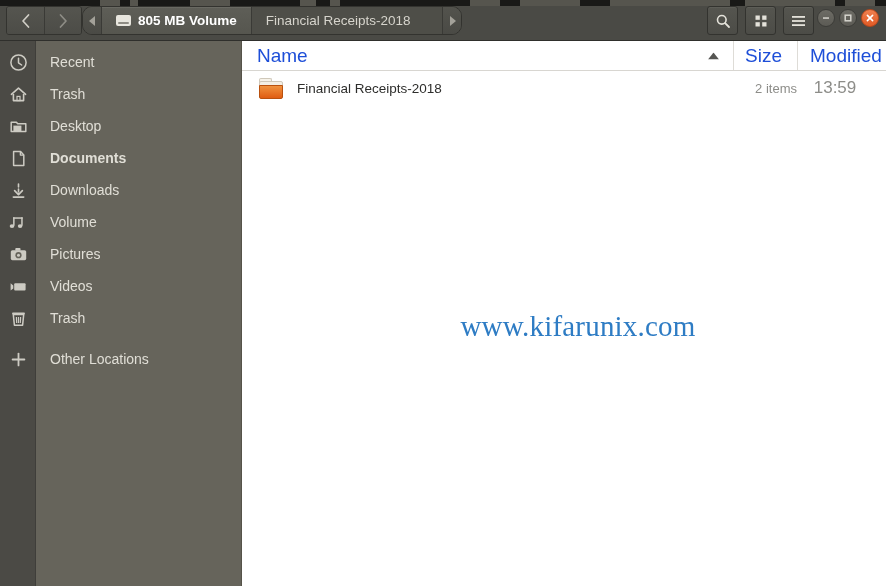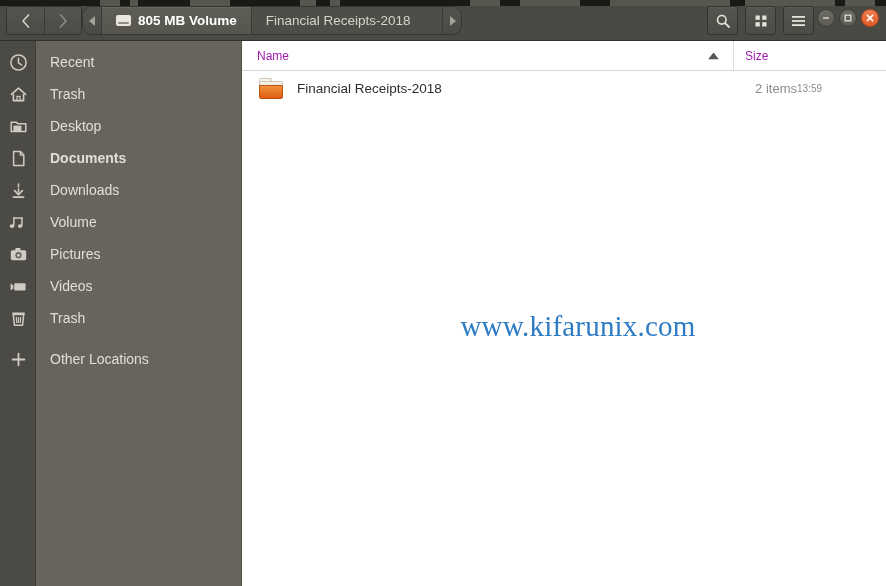--- a/index.html
+++ b/index.html
@@ -193,22 +193,22 @@
   }
   .col-head {
     position:relative;
     height:30px;
     background:#ffffff;
     border-bottom:1px solid #d8d6d1;
     display:flex; align-items:stretch;
   }
   .col {
     display:flex; align-items:center;
-    font-size:12px;
-    color:#a21caf;
+    font-size:19px;
+    color:#1d4ed8;
     cursor:pointer;
     position:relative;
   }
   .col-name { width:491px; padding-left:15px; }
   .col-size { width:64px; padding-left:11px; border-left:1px solid #dedcd7; }
   .col-mod  { flex:1; padding-left:12px; border-left:1px solid #dedcd7; }
   .sort-arrow {
     position:absolute; right:14px; top:50%;
     transform:translateY(-50%);
   }
@@ -227,22 +227,22 @@
     font-size:13.5px;
     color:#2e2e2c;
   }
   .cell-size {
     width:64px;
     font-size:13px; color:#8d8d89;
     text-align:right; padding-right:0px;
   }
   .cell-mod {
     flex:1;
-    font-size:10px; color:#8d8d89;
-    text-align:left; padding-right:13px;
+    font-size:17px; color:#8d8d89;
+    text-align:center; padding-right:13px;
   }
 
   
   .folder {
     position:relative;
     width:26px; height:21px;
     flex:0 0 auto;
   }
   .folder .tab {
     position:absolute; left:0; top:0;
@@ -502,20 +502,23 @@
     <div class="col-head">
       <div class="col col-name">
         <span>Name</span>
         <svg class="sort-arrow" width="11" height="7" viewBox="0 0 11 7">
           <polygon points="5.5,0 11,7 0,7" fill="#555552"></polygon>
         </svg>
       </div>
       <div class="col col-size">
         <span>Size</span>
       </div>
+      <div class="col col-mod">
+        <span>Modified</span>
+      </div>
     </div>
 
     <div class="rows">
       <div class="row">
         <div class="cell-name">
           <span class="folder">
             <span class="tab"></span>
               <span class="back"></span>
               <span class="body"></span>
           </span>

